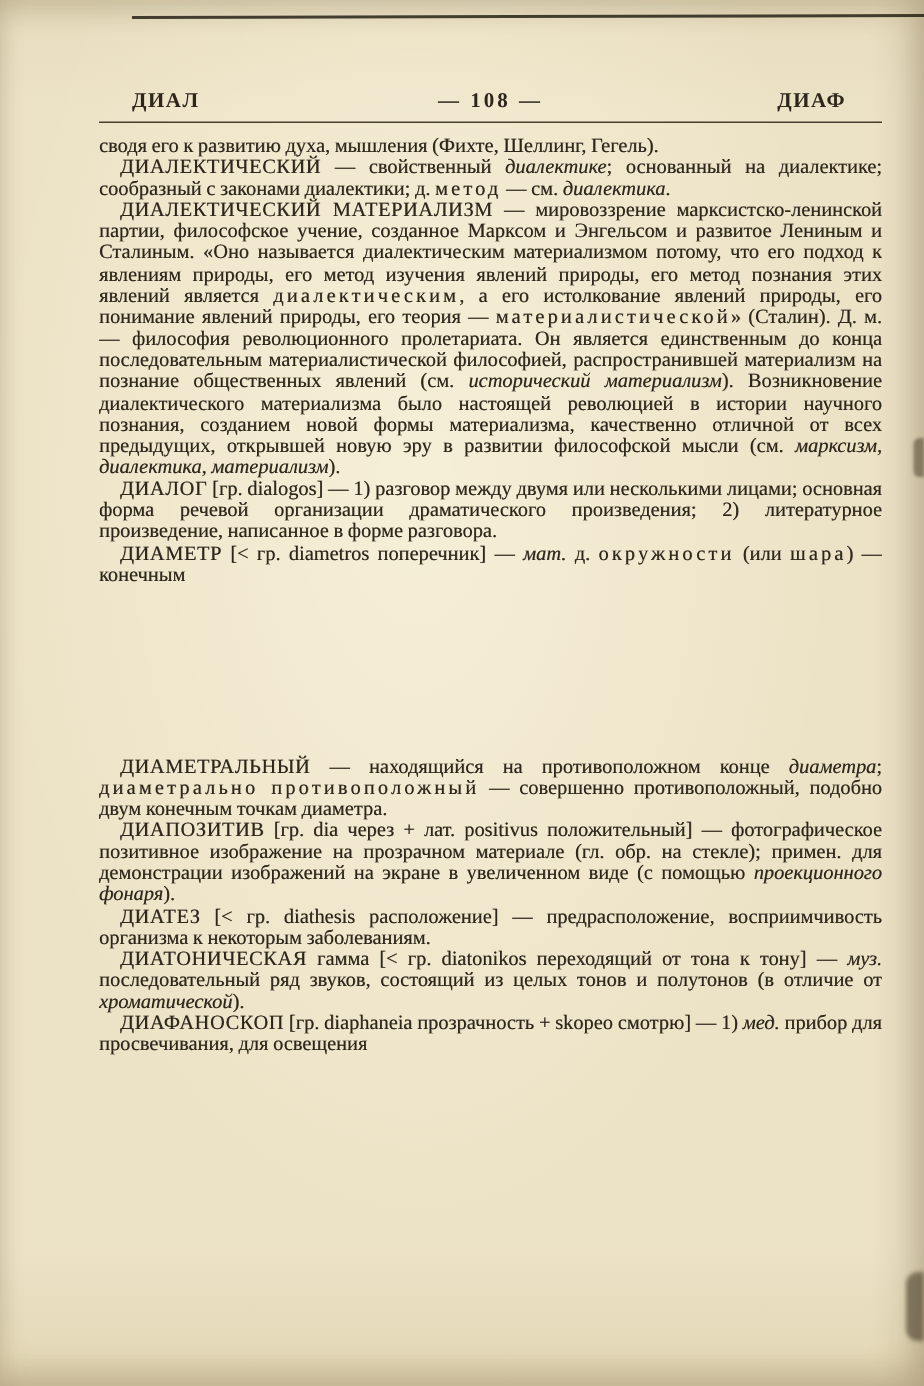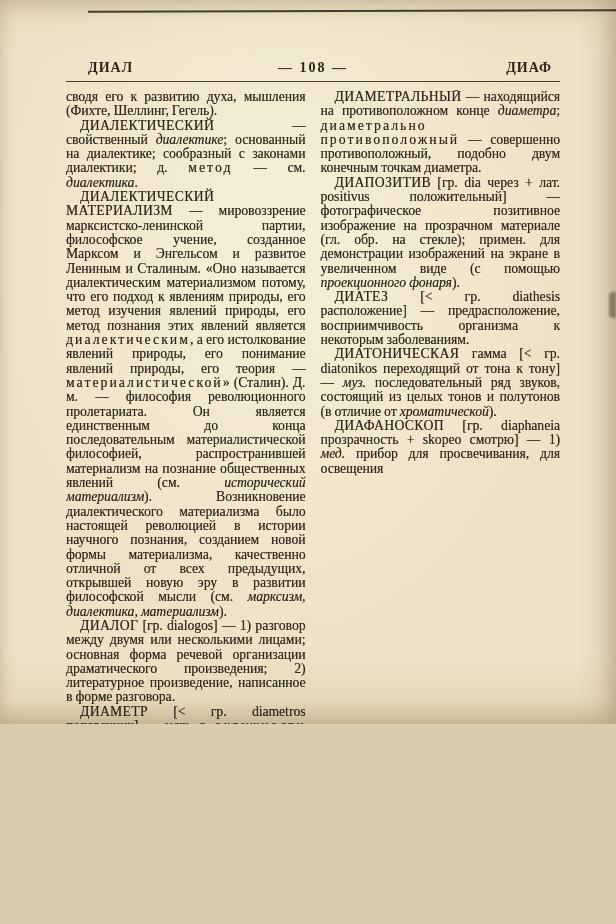--- a/index.html
+++ b/index.html
@@ -7,23 +7,23 @@
     --ink:#2d261b;
   }
   html,body{margin:0;padding:0;}
   body{
     width:616px;height:924px;
     background:#d8cdae;
     font-family:"Liberation Serif", "DejaVu Serif", serif;
   }
   .page{
     position:relative;
-    width:616px;height:724px;
+    width:616px;height:924px;
     box-sizing:border-box;
-    padding:60px 56px 0 66px;
+    padding:60px 28px 0 66px;
     background:
       radial-gradient(ellipse at 45% 35%, rgba(255,250,230,0.55), rgba(0,0,0,0) 60%),
       linear-gradient(180deg, #e7dcbd 0%, var(--paper) 8%, var(--paper) 90%, #e2d6b4 100%);
     background-color:var(--paper);
     box-shadow:
       inset -14px 0 22px rgba(92,74,40,0.18),
       inset 0 -12px 18px rgba(92,74,40,0.14),
       inset 0 10px 14px rgba(92,74,40,0.10);
     color:var(--ink);
     overflow:hidden;
@@ -47,36 +47,37 @@
   
   .header{
     position:relative;
     display:flex;justify-content:space-between;align-items:baseline;
     font-size:14px;
     letter-spacing:1px;
     color:var(--ink);
   }
   .guide-word{font-weight:700;}
   .guide-word.left{margin-left:22px;}
-  .guide-word.right{margin-right:8px;}
+  .guide-word.right{margin-right:24px;}
   .page-number{
     position:absolute;left:50%;transform:translateX(-50%);
     font-weight:700;letter-spacing:2px;font-size:14px;
   }
   .header-rule{
     margin-top:5px;
     border:0;border-top:1.6px solid rgba(42,33,18,0.85);
     width:100%;
   }
   
   .columns{
     display:flex;gap:15px;
     margin-top:8px;
     height:812px;
     overflow:hidden;
+    flex-direction:column;
   }
   .col{
     flex:1 1 0;
     min-width:0;
     text-align:justify;
     font-size:13.6px;
     line-height:14.3px;
     hyphens:auto;
     -webkit-hyphens:auto;
     word-spacing:-0.3px;

